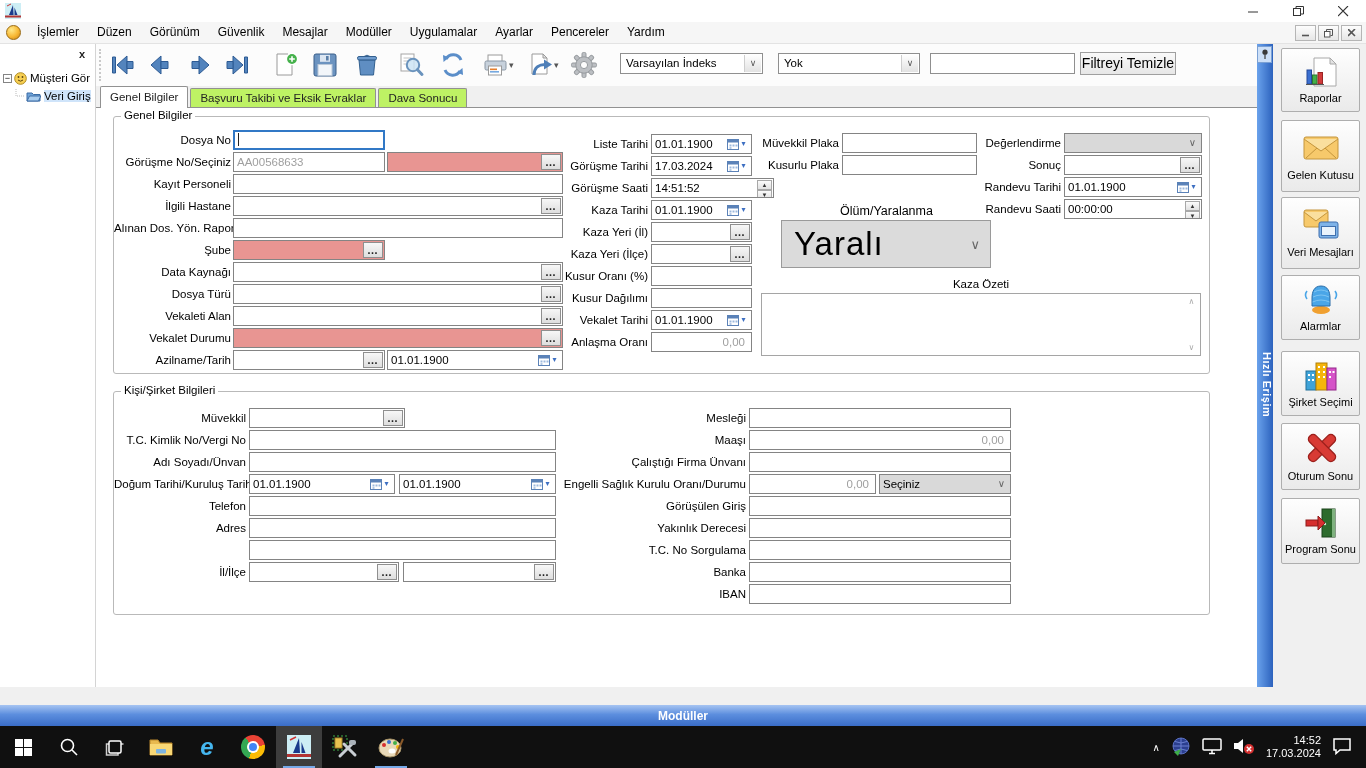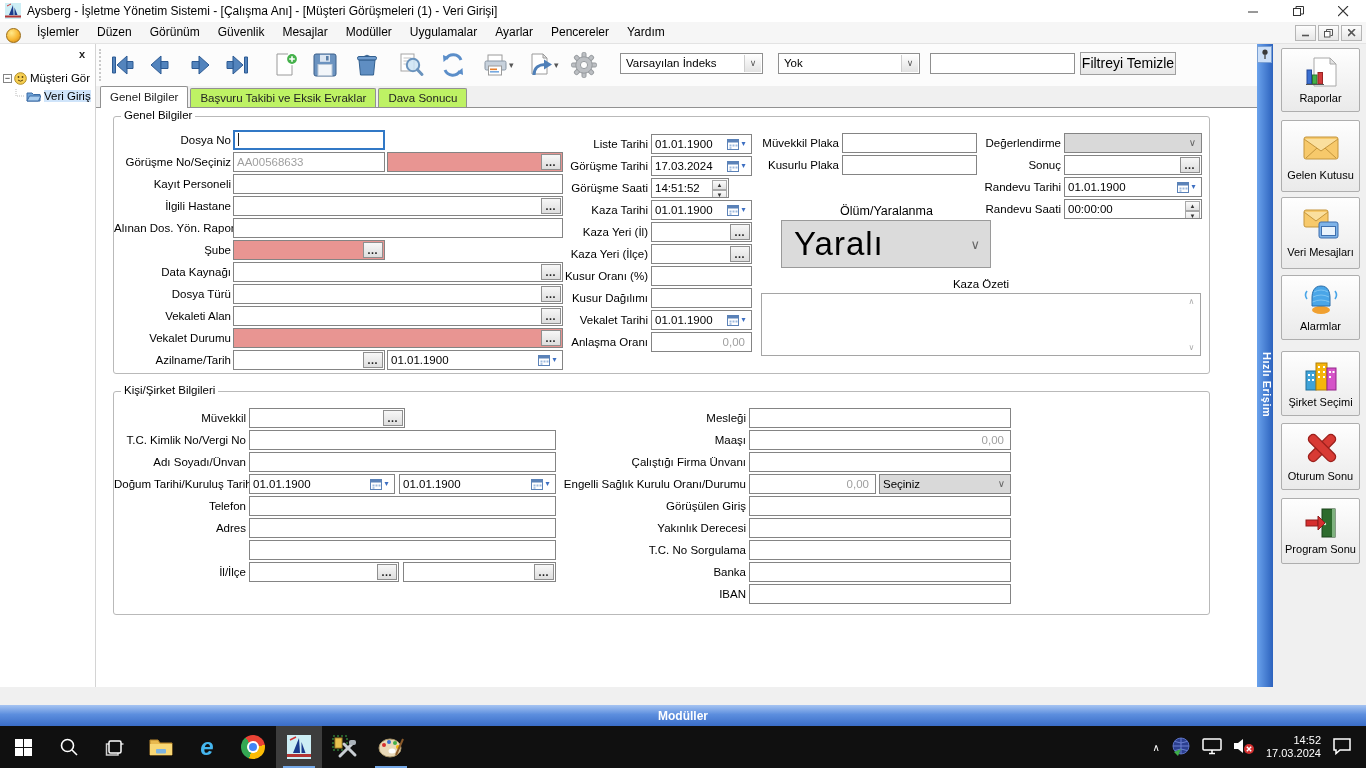--- a/index.html
+++ b/index.html
@@ -5,21 +5,21 @@
 *{margin:0;padding:0;box-sizing:border-box}
 body{width:1366px;height:768px;font-family:"Liberation Sans","DejaVu Sans",sans-serif;font-size:12px;color:#000;background:#fff}
 .screen{position:relative;width:1366px;height:768px;overflow:hidden;background:#f0f0f0}
 
 .titlebar{position:absolute;left:0;top:0;width:100%;height:22px;background:#fff;display:flex;align-items:center}
 .ticon{margin-left:5px;flex:0 0 auto;display:flex}
 .ttext{margin-left:6px;font-size:12px;white-space:nowrap}
 .wctrls{position:absolute;right:0;top:0;height:22px;display:flex}
 .wctrl{width:45px;height:22px;display:flex;align-items:center;justify-content:center}
 
-.menubar{position:absolute;left:0;top:22px;width:100%;height:22px;background:#f6f6f6;border-bottom:1px solid #e3e3e3;display:flex;align-items:flex-end}
+.menubar{position:absolute;left:0;top:22px;width:100%;height:22px;background:#f6f6f6;border-bottom:1px solid #e3e3e3;display:flex;align-items:center}
 .appicon{width:15px;height:15px;border-radius:50%;background:radial-gradient(circle at 35% 30%,#ffe98a,#f7b733 55%,#c67f17);border:1px solid #9a6a10;margin:0 7px 0 6px;flex:0 0 auto}
 .menu-item{padding:0 9px;line-height:21px;font-size:12px;white-space:nowrap}
 .mdictrls{position:absolute;right:4px;top:3px;display:flex;gap:2px}
 .mdictrl{width:21px;height:16px;background:linear-gradient(#fdfdfd,#e6e6e6);border:1px solid #b5b5b5;display:flex;align-items:center;justify-content:center}
 
 .toolbar{position:absolute;left:96px;top:44px;width:1161px;height:42px;background:#fcfcfc}
 .grip{position:absolute;left:3px;top:5px;height:32px;width:4px;border-left:2px dotted #c9c9c9}
 .tbtn{position:absolute;top:50%;transform:translateY(-50%);display:flex;align-items:center;justify-content:center}
 .dd-small{font-size:9px;color:#555;font-style:normal}
 .combo{position:absolute;top:9px;height:21px;background:#fff;border:1px solid #8f8f8f;font-size:11.5px;line-height:19px;padding:0 20px 0 5px;white-space:nowrap;overflow:hidden}
@@ -89,21 +89,20 @@
   <div class="titlebar">
     <span class="ticon">
         <svg width="16" height="16">
           <rect width="16" height="16" fill="#cdeef5"></rect>
           <path d="M4 12 L8 2 L8.6 12 Z" fill="#1a3a8c"></path>
           <path d="M9.5 4.5 L12.5 12 L9.5 12 Z" fill="#1a3a8c"></path>
           <rect y="12.5" width="16" height="2" fill="#b23434"></rect>
           <path d="M2 3 L6 1" stroke="#c33" stroke-width="1"></path>
         </svg>
       </span>
-    <span class="ttext">Aysberg - İşletme Yönetim Sistemi - [Çalışma Anı] - [Müşteri Görüşmeleri (1) - Veri Girişi]</span>
     <div class="wctrls">
       <span class="wctrl">
           <svg width="11" height="11">
             <line x1="0" y1="6" x2="10" y2="6" stroke="#333" stroke-width="1"></line>
           </svg>
         </span>
       <span class="wctrl">
           <svg width="11" height="11">
             <rect x="0.5" y="2.5" width="7" height="7" fill="none" stroke="#333"></rect>
             <path d="M3 2.5 V0.5 H10.5 V8 H8" fill="none" stroke="#333"></path>
@@ -344,21 +343,21 @@
       <div class="tb" style="left:537px;top:39px;width:101px"><span>17.03.2024</span><span class="calbtn">
             <svg width="12" height="12">
               <rect x="0.5" y="1.5" width="11" height="10" fill="#fff" stroke="#5b82b8"></rect>
               <rect x="0.5" y="1.5" width="11" height="3" fill="#5b82b8"></rect>
               <path d="M2.5 6.5h2v2h-2z M5.5 6.5h2v2h-2z M8.5 6.5h2v2h-2z M2.5 9.2h2v1.6h-2z" fill="#9db9dd"></path>
             </svg>
             <i class="dd">▾</i>
           </span></div>
 
       <span class="lbl" style="left:420px;top:61px;width:114px">Görüşme Saati</span>
-      <div class="tb" style="left:537px;top:61px;width:78px"><span>14:51:52</span><span class="spin">
+      <div class="tb" style="left:537px;top:61px;width:123px"><span>14:51:52</span><span class="spin">
             <i>▲</i>
             <i>▼</i>
           </span></div>
 
       <span class="lbl" style="left:420px;top:83px;width:114px">Kaza Tarihi</span>
       <div class="tb" style="left:537px;top:83px;width:101px"><span>01.01.1900</span><span class="calbtn">
             <svg width="12" height="12">
               <rect x="0.5" y="1.5" width="11" height="10" fill="#fff" stroke="#5b82b8"></rect>
               <rect x="0.5" y="1.5" width="11" height="3" fill="#5b82b8"></rect>
               <path d="M2.5 6.5h2v2h-2z M5.5 6.5h2v2h-2z M8.5 6.5h2v2h-2z M2.5 9.2h2v1.6h-2z" fill="#9db9dd"></path>

